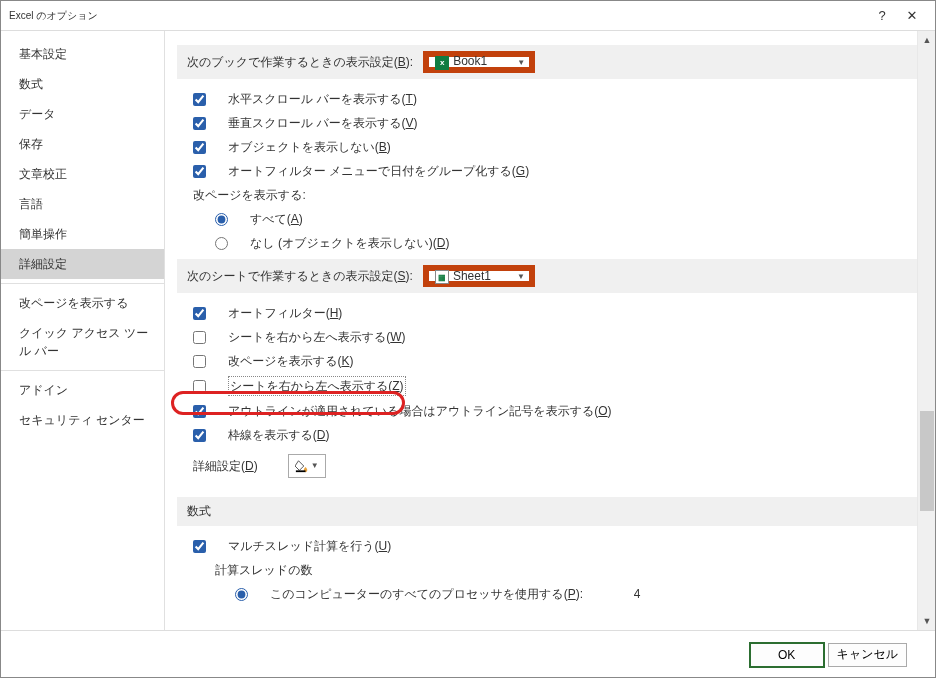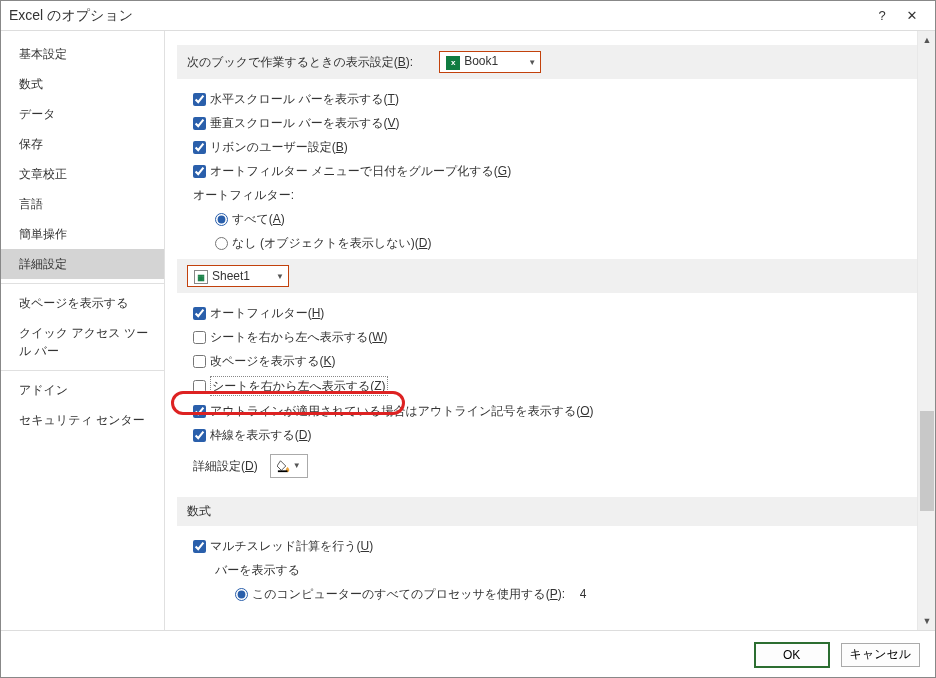--- a/index.html
+++ b/index.html
@@ -1,47 +1,47 @@
 <!DOCTYPE html>
 <html><head>
 <meta charset="utf-8">
 <style>
 *{box-sizing:border-box;margin:0;padding:0}
 body{font-family:"Yu Gothic UI","Meiryo UI",sans-serif;font-size:12px;color:#333;background:#fff;width:936px;height:678px;overflow:hidden;position:relative;border:1px solid #888}
 .titlebar{height:30px;display:flex;align-items:center;padding:0 8px;border-bottom:1px solid #ddd}
-.titlebar .title{flex:1;font-size:14px}
+.titlebar .title{flex:1;font-size:10px}
 .titlebar .btn{width:30px;height:30px;display:flex;align-items:center;justify-content:center;font-size:13px;color:#333;cursor:pointer}
 .main{display:flex;height:599px}
 .sidebar{width:164px;border-right:1px solid #e0e0e0;padding-top:8px;overflow:auto}
 .nav-item{padding:6px 12px 6px 18px;cursor:pointer;font-size:12px;line-height:1.5}
 .nav-item.sel{background:#d4d4d4}
 .nav-sep{border-top:1px solid #e0e0e0;margin:4px 0}
 .content{flex:1;position:relative;overflow:hidden}
 .scroll{position:absolute;top:0;left:0;right:18px;bottom:0;overflow:hidden;padding:10px 0 10px 12px}
 .scrollbar{position:absolute;right:0;top:0;width:18px;height:100%;background:#f0f0f0;border-left:1px solid #e8e8e8}
 .scrollbar .up,.scrollbar .dn{position:absolute;left:0;width:18px;height:18px;display:flex;align-items:center;justify-content:center;font-size:9px;color:#555;cursor:pointer}
 .scrollbar .up{top:0}.scrollbar .dn{bottom:0}
 .scrollbar .thumb{position:absolute;left:2px;top:18px;width:14px;height:120px;background:#c8c8c8}
-.section-hdr{background:#f0f0f0;padding:6px 10px;font-size:12px;margin:4px 0 8px 0;display:flex;align-items:center;gap:26px}
-.combo{display:inline-flex;align-items:center;border:1px solid #c2410c;background:#fff;height:22px;padding:0 4px 0 6px;width:102px;justify-content:space-between;cursor:pointer;font-size:12px}
+.section-hdr{background:#f0f0f0;padding:6px 10px;font-size:12px;margin:4px 0 8px 0;display:flex;align-items:center;gap:10px}
+.combo{display:inline-flex;align-items:center;border:6px solid #c2410c;background:#fff;height:22px;padding:0 4px 0 6px;width:112px;justify-content:space-between;cursor:pointer;font-size:12px}
 .combo .arr{font-size:8px;color:#555}
 .combo .ic{display:inline-block;width:14px;height:14px;background:#107c41;color:#fff;font-size:8px;line-height:14px;text-align:center;margin-right:4px;font-weight:bold}
 .combo .ic.sh{background:#fff;border:1px solid #888;color:#107c41}
 .opts{padding:0 10px 0 16px}
-.row{display:flex;align-items:center;padding:3px 0;gap:4px;font-size:12px;line-height:1.5}
+.row{display:flex;align-items:center;padding:3px 0;gap:22px;font-size:12px;line-height:1.5}
 input[type=checkbox],input[type=radio]{width:13px;height:13px;margin:0;accent-color:#2a5fab}
 .row label,.row span{cursor:default}
 .u{text-decoration:underline}
 .sub{padding-left:22px}
 .sub2{padding-left:42px}
 .hl{position:absolute;border:3px solid #d22;border-radius:12px;pointer-events:none}
 .colorbtn{display:inline-flex;align-items:center;border:1px solid #aaa;width:38px;height:24px;justify-content:center;gap:2px;cursor:pointer;margin-left:8px}
 .colorbtn svg{width:14px;height:14px}
 .colorbtn .arr{font-size:8px;color:#555}
-.footer{height:48px;border-top:1px solid #ddd;display:flex;align-items:center;justify-content:flex-end;padding:0 15px;gap:12px}
+.footer{height:48px;border-top:1px solid #ddd;display:flex;align-items:center;justify-content:flex-end;padding:0 28px;gap:4px}
 .fb{min-width:74px;height:24px;border:1px solid #aaa;background:#fdfdfd;font-size:12px;cursor:pointer;padding:0 8px}
 .fb.ok{border:1px solid #2c6e31;outline:1px solid #2c6e31}
 </style>
 </head>
 <body>
 
 <div class="titlebar">
   <span class="title">Excel のオプション</span>
   <div class="btn">?</div>
   <div class="btn">✕</div>
@@ -78,40 +78,41 @@
         <div class="row">
             <input type="checkbox" checked="" style="">
             <label><span>水平スクロール バーを表示する(</span><span class="u">T</span><span>)</span></label>
           </div>
         <div class="row">
             <input type="checkbox" checked="" style="">
             <label><span>垂直スクロール バーを表示する(</span><span class="u">V</span><span>)</span></label>
           </div>
         <div class="row">
             <input type="checkbox" checked="" style="">
-            <label><span>リボンのユーザー設定(</span><span class="u">B</span><span>)</span></label>
+            <label><span>オブジェクトを表示しない(</span><span class="u">B</span><span>)</span></label>
           </div>
         <div class="row">
             <input type="checkbox" checked="" style="">
             <label><span>オートフィルター メニューで日付をグループ化する(</span><span class="u">G</span><span>)</span></label>
           </div>
         <div class="row">
-            <span>オートフィルター:</span>
+            <span>改ページを表示する:</span>
           </div>
         <div class="row sub">
             <input type="radio" name="obj" checked="" style="">
             <label><span>すべて(</span><span class="u">A</span><span>)</span></label>
           </div>
         <div class="row sub">
             <input type="radio" name="obj" style="">
             <label><span>なし (オブジェクトを表示しない)(</span><span class="u">D</span><span>)</span></label>
           </div>
       </div>
 
       <div class="section-hdr">
+        <span><span>次のシートで作業するときの表示設定(</span><span class="u">S</span><span>):</span></span>
         <div class="combo">
             <span><span class="ic sh">▦</span><span>Sheet1</span></span>
             <span class="arr">▼</span>
           </div>
       </div>
       <div class="opts" style="position:relative">
         <div class="row">
             <input type="checkbox" checked="" style="">
             <label><span>オートフィルター(</span><span class="u">H</span><span>)</span></label>
           </div>
@@ -151,21 +152,21 @@
 
       <div class="section-hdr" style="margin-top:16px">
           <span>数式</span>
         </div>
       <div class="opts">
         <div class="row">
             <input type="checkbox" checked="" style="">
             <label><span>マルチスレッド計算を行う(</span><span class="u">U</span><span>)</span></label>
           </div>
         <div class="row sub">
-            <span>バーを表示する</span>
+            <span>計算スレッドの数</span>
           </div>
         <div class="row sub2"><input type="radio" name="cpu" checked="" style=""><label><span>このコンピューターのすべてのプロセッサを使用する(</span><span class="u">P</span><span>):</span></label>&nbsp;&nbsp;<span>4</span></div>
 
       </div>
     </div>
     <div class="scrollbar">
       <div class="up">▲</div>
       <div class="thumb" style="top:380px;height:100px"></div>
       <div class="dn">▼</div>
     </div>

